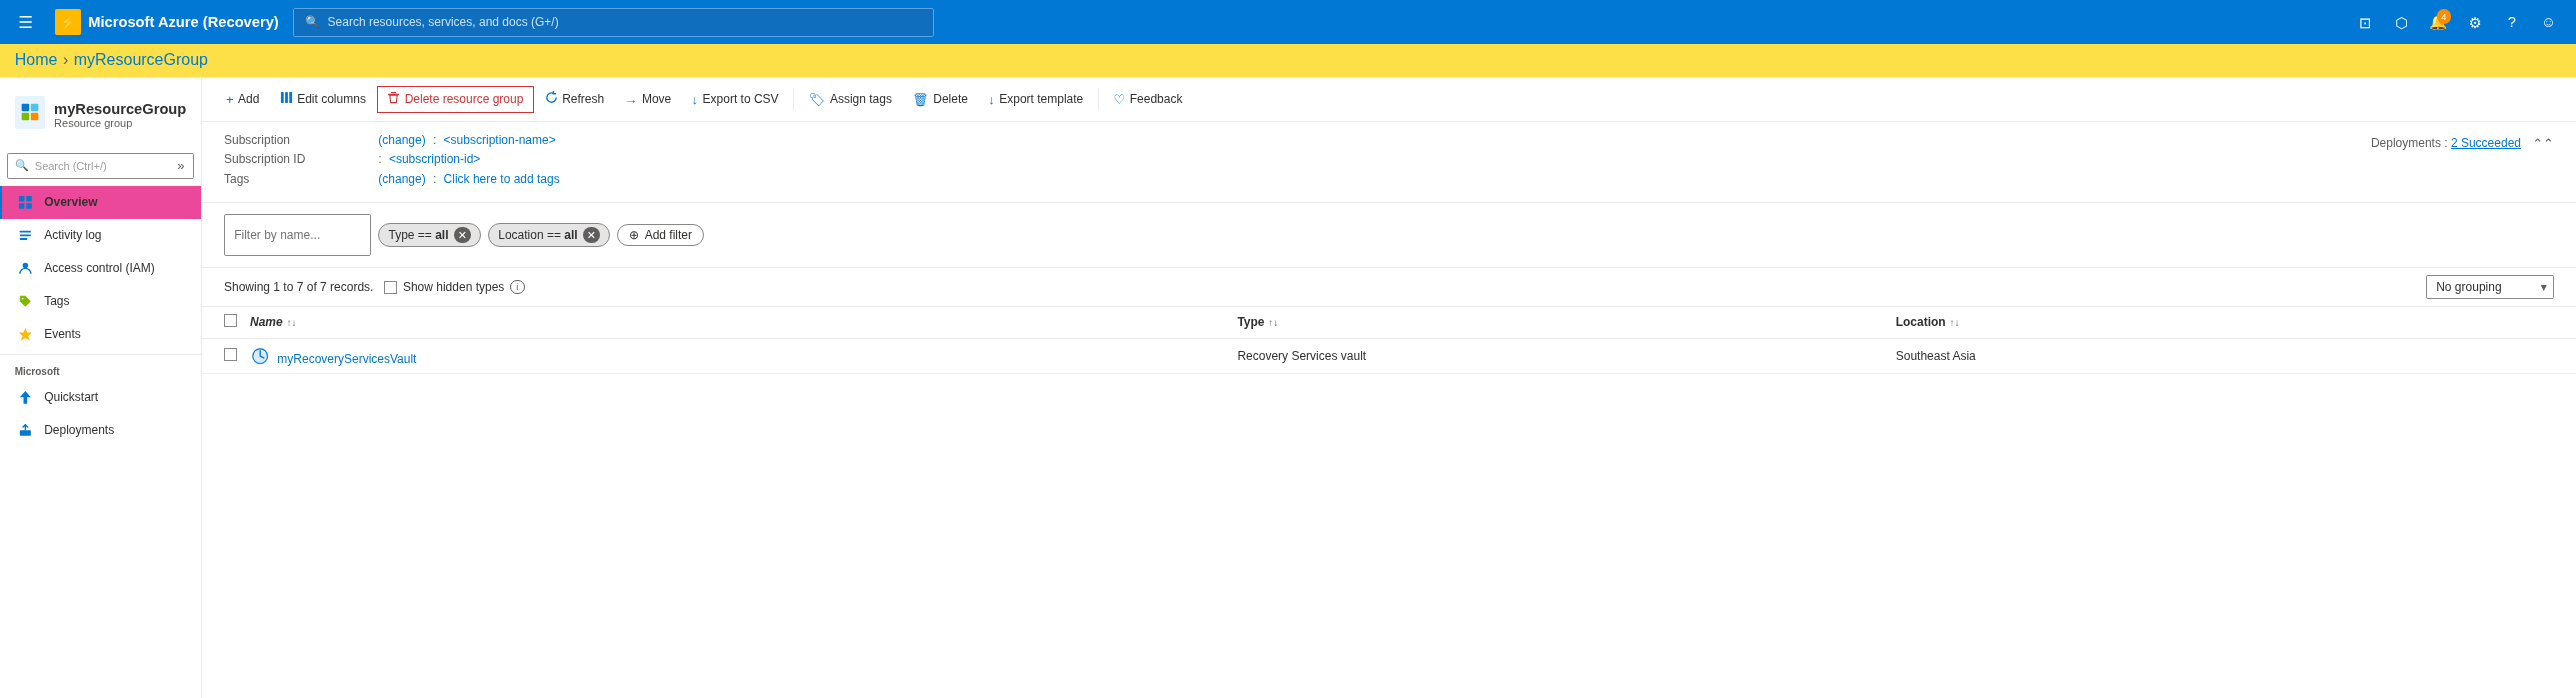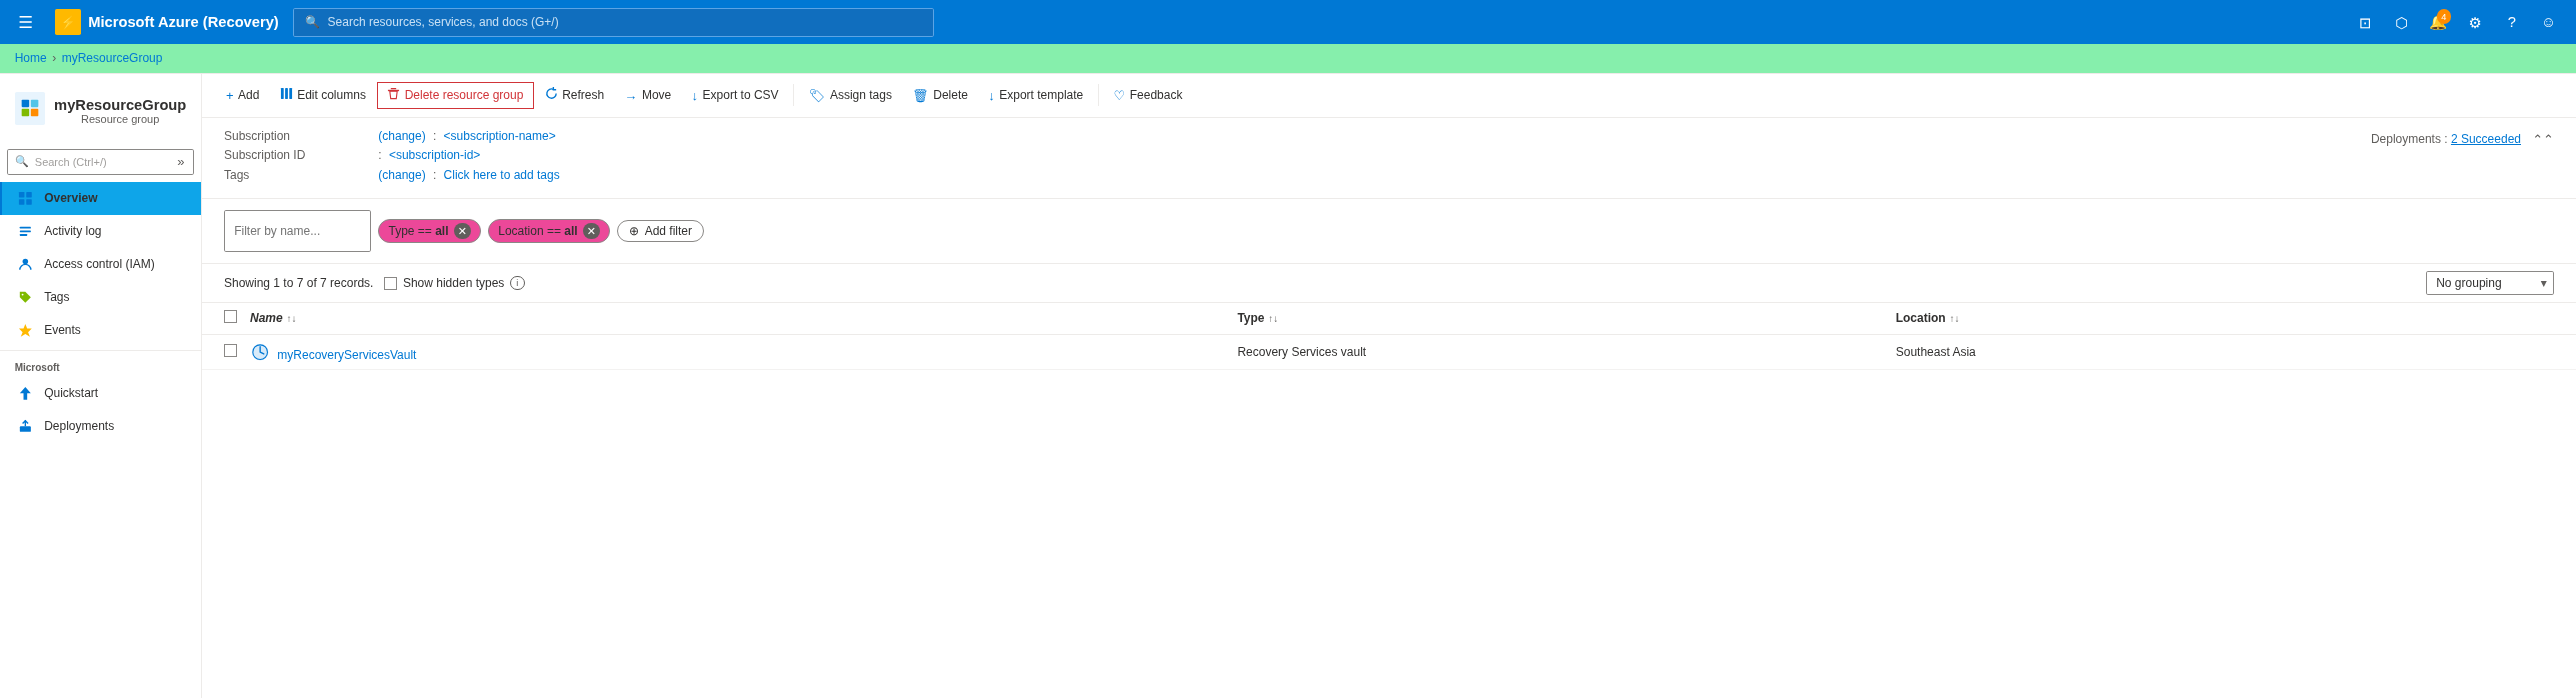--- a/index.html
+++ b/index.html
@@ -54,24 +54,24 @@
     }
     .nav-badge {
       position: absolute; top: 3.7px; right: 3.7px;
       background: #ff8c00; color: white;
       border-radius: 50%; width: 14.7px; height: 14.7px;
       font-size: 9.2px; display: flex; align-items: center; justify-content: center;
     }
 
     
     .breadcrumb {
-      background: #86efac;
+      background: #fde047;
       padding: 7.3px 14.7px;
       display: flex; align-items: center; gap: 5.5px;
-      font-size: 12px; border-bottom: 0.9px solid #edebe9;
+      font-size: 16px; border-bottom: 0.9px solid #edebe9;
     }
     .breadcrumb a { color: #0078d4; text-decoration: none; }
     .breadcrumb-sep { color: #605e5c; }
 
     
     .main-layout {
       display: flex;
       height: calc(698px - 44px - 30px);
       background: #f3f2f1;
     }
@@ -93,21 +93,21 @@
       width: 33px; height: 33px;
       background: #e8f4fd;
       border-radius: 1.8px;
       display: flex; align-items: center; justify-content: center;
       margin-bottom: 5.5px;
     }
     .resource-name {
       font-size: 14.7px; font-weight: 600; color: #323130;
     }
     .resource-type {
-      font-size: 11px; color: #605e5c; text-align: center;
+      font-size: 11px; color: #605e5c;
     }
     .sidebar-search-wrap {
       position: relative; margin: 0 7.3px 7.3px;
     }
     .sidebar-search-inner {
       border: 0.9px solid #8a8886; border-radius: 1.8px;
       height: 26px; display: flex; align-items: center;
       padding: 0 26px 0 7.3px; gap: 5.5px; color: #605e5c;
       font-size: 11px;
     }
@@ -125,21 +125,21 @@
     .sidebar-scroll {
       flex: 1; overflow-y: auto;
     }
     .sidebar-item {
       display: flex; align-items: center; gap: 9.2px;
       padding: 7.3px 14.7px;
       cursor: pointer; font-size: 12px; color: #323130;
       border-left: 2.7px solid transparent;
     }
     .sidebar-item.active {
-      background: #0ea5e9; border-left-color: #0078d4;
+      background: #ec4899; border-left-color: #0078d4;
       font-weight: 600;
     }
     .sidebar-item .item-icon {
       width: 18.3px; height: 18.3px;
       display: flex; align-items: center; justify-content: center;
       flex-shrink: 0;
     }
     .sidebar-section {
       padding: 11px 14.7px 3.7px;
       font-size: 10px; font-weight: 600; color: #605e5c;
@@ -205,21 +205,21 @@
     .filter-input {
       border: 0.9px solid #8a8886; border-radius: 1.8px;
       height: 42px; padding: 0 9.2px;
       font-size: 12px; color: #323130; outline: none;
       width: 147px;
     }
     .filter-tag {
       display: flex; align-items: center; gap: 5.5px;
       border: 0.9px solid #8a8886; border-radius: 13px;
       padding: 2.7px 9.2px; font-size: 12px; color: #323130;
-      background: #ec4899; cursor: pointer;
+      background: #e5e5e5; cursor: pointer;
     }
     .filter-tag .tag-x {
       color: #605e5c; cursor: pointer; font-size: 11px;
       width: 16.5px; height: 16.5px; background: #605e5c;
       color: white; border-radius: 50%;
       display: flex; align-items: center; justify-content: center;
     }
     .add-filter-btn {
       display: flex; align-items: center; gap: 5.5px;
       border: 0.9px solid #8a8886; border-radius: 13px;

